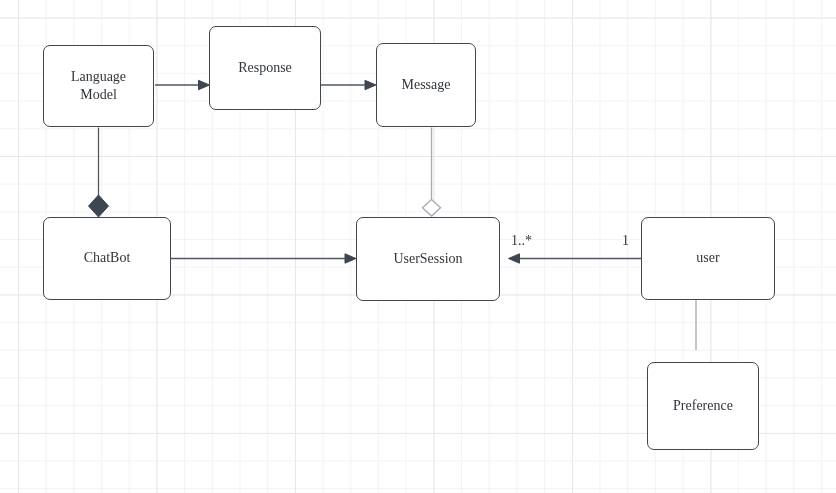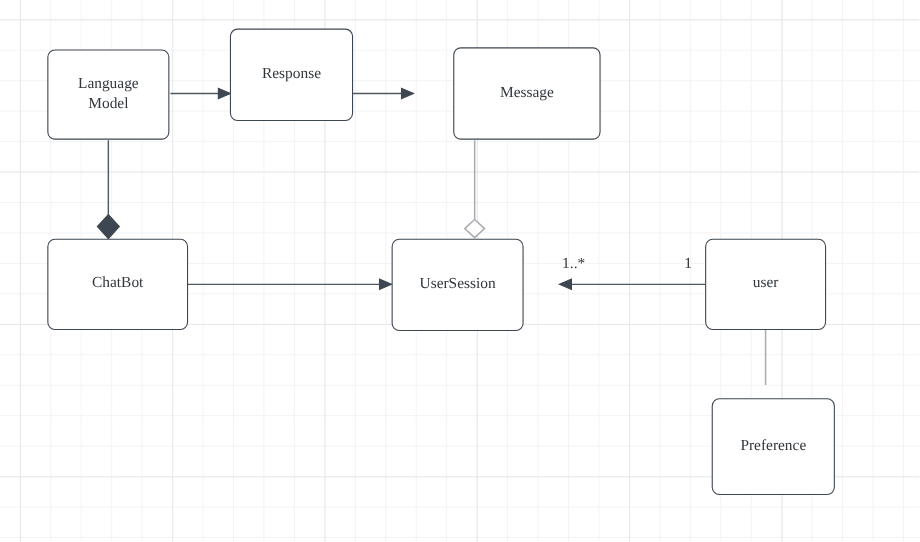--- a/index.html
+++ b/index.html
@@ -112,33 +112,33 @@
   </svg>
 
   <div class="node" style="left:43px; top:45px; width:111px; height:82px;">
     <span>Language Model</span>
   </div>
 
   <div class="node" style="left:209px; top:26px; width:112px; height:84px;">
     <span>Response</span>
   </div>
 
-  <div class="node" style="left:376px; top:43px; width:134px; height:84px;margin-left:36px;">
+  <div class="node" style="left:376px; top:43px; width:100px; height:84px;">
     <span>Message</span>
   </div>
 
   <div class="node" style="left:43px; top:217px; width:128px; height:83px;">
     <span>ChatBot</span>
   </div>
 
-  <div class="node" style="left:356px; top:217px; width:120px; height:84px;">
+  <div class="node" style="left:356px; top:217px; width:144px; height:84px;">
     <span>UserSession</span>
   </div>
 
-  <div class="node" style="left:641px; top:217px; width:110px; height:83px;">
+  <div class="node" style="left:641px; top:217px; width:134px; height:83px;">
     <span>user</span>
   </div>
 
   <div class="node" style="left:647px; top:362px; width:112px; height:88px;">
     <span>Preference</span>
   </div>
 
   <div class="mult" style="left:511px; top:233px;">1..*</div>
 
   <div class="mult" style="left:604px; top:233px; width:25px; text-align:right;">1</div>

